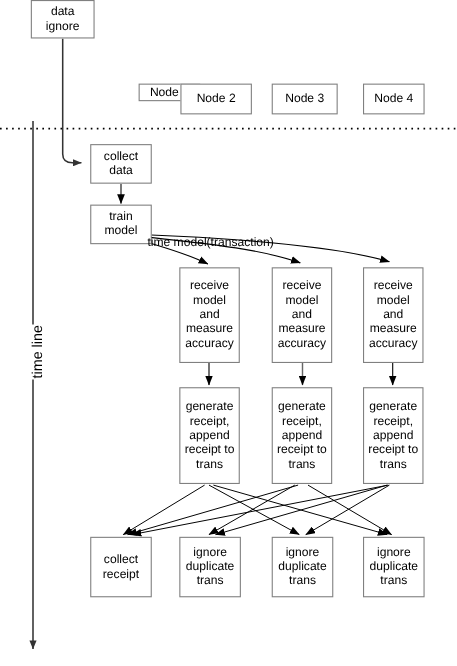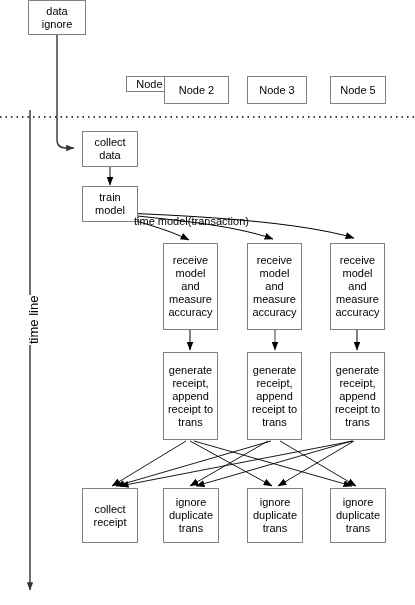--- a/index.html
+++ b/index.html
@@ -113,21 +113,21 @@
   <div class="node-box" style="left: 82px; top: 76px; width: 56px; height: 16px; margin-left: 44px;">
     <span>Node 1</span>
   </div>
   <div class="node-box" style="left: 164px; top: 76px; width: 65px; height: 28px;">
     <span>Node 2</span>
   </div>
   <div class="node-box" style="left: 247px; top: 76px; width: 60px; height: 28px;">
     <span>Node 3</span>
   </div>
   <div class="node-box" style="left: 330px; top: 76px; width: 56px; height: 28px;">
-    <span>Node 5</span>
+    <span>Node 4</span>
   </div>
 
   <div class="node-box" style="left: 82px; top: 131px; width: 56px; height: 36px;">
     <span>collect</span>
     <span>data</span>
   </div>
 
   <div class="node-box" style="left: 82px; top: 186px; width: 56px; height: 36px;">
     <span>train</span>
     <span>model</span>

